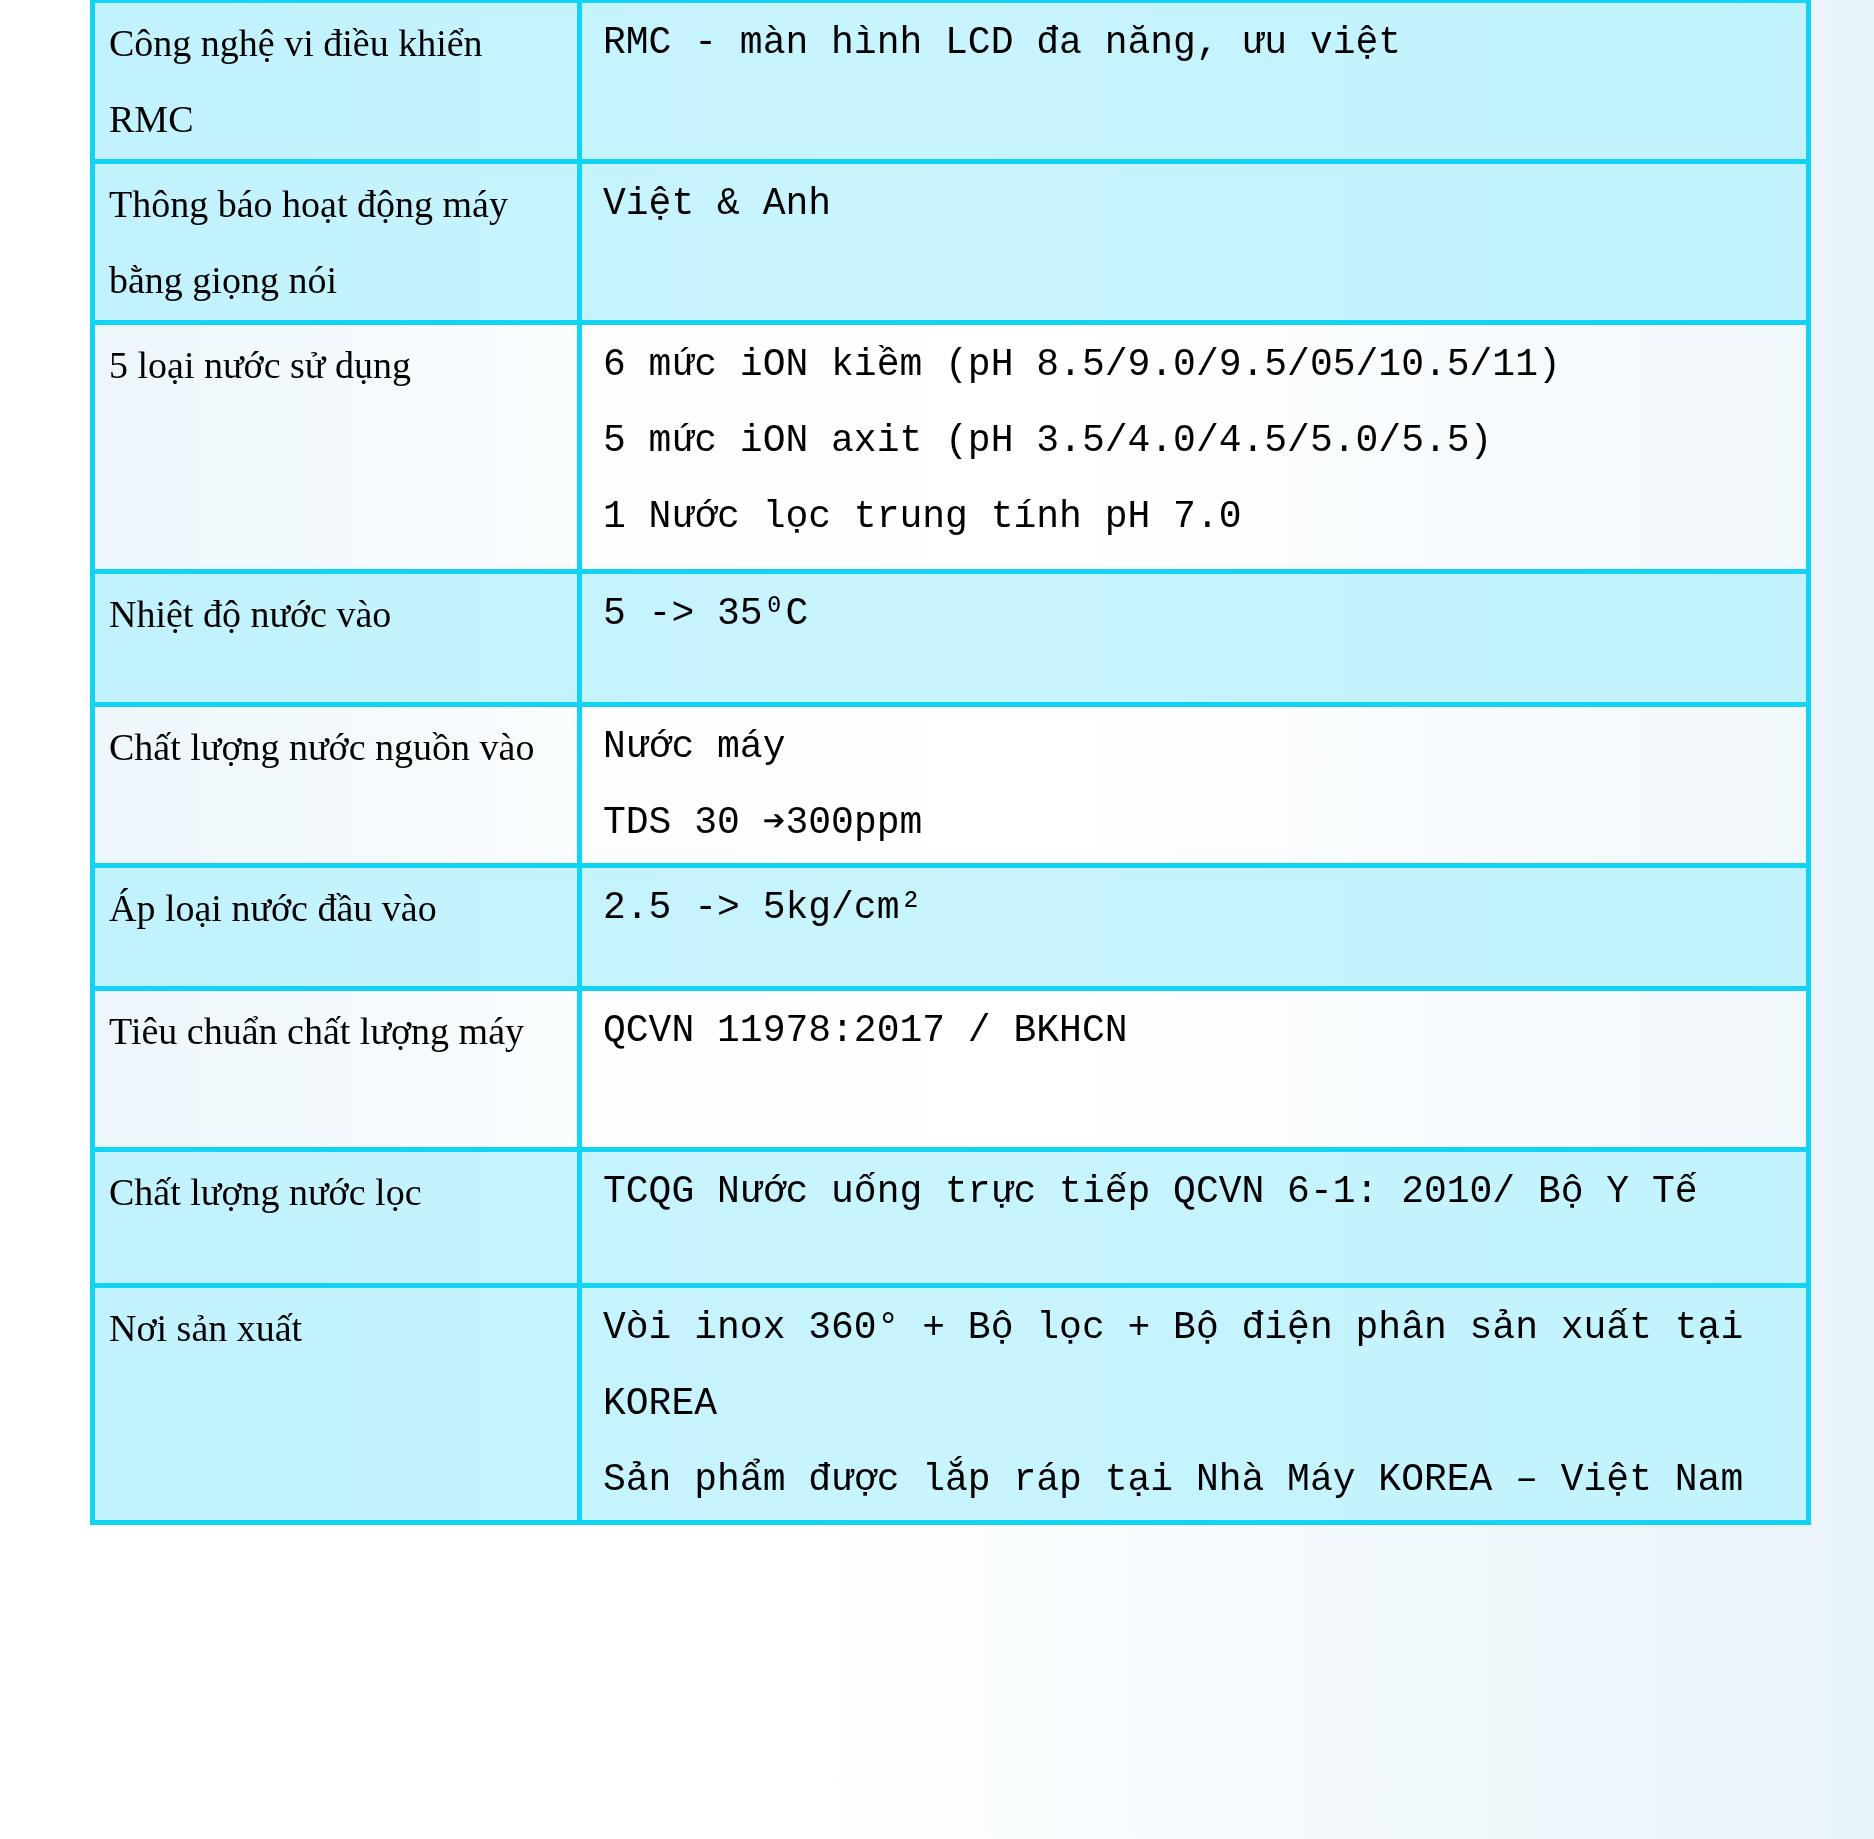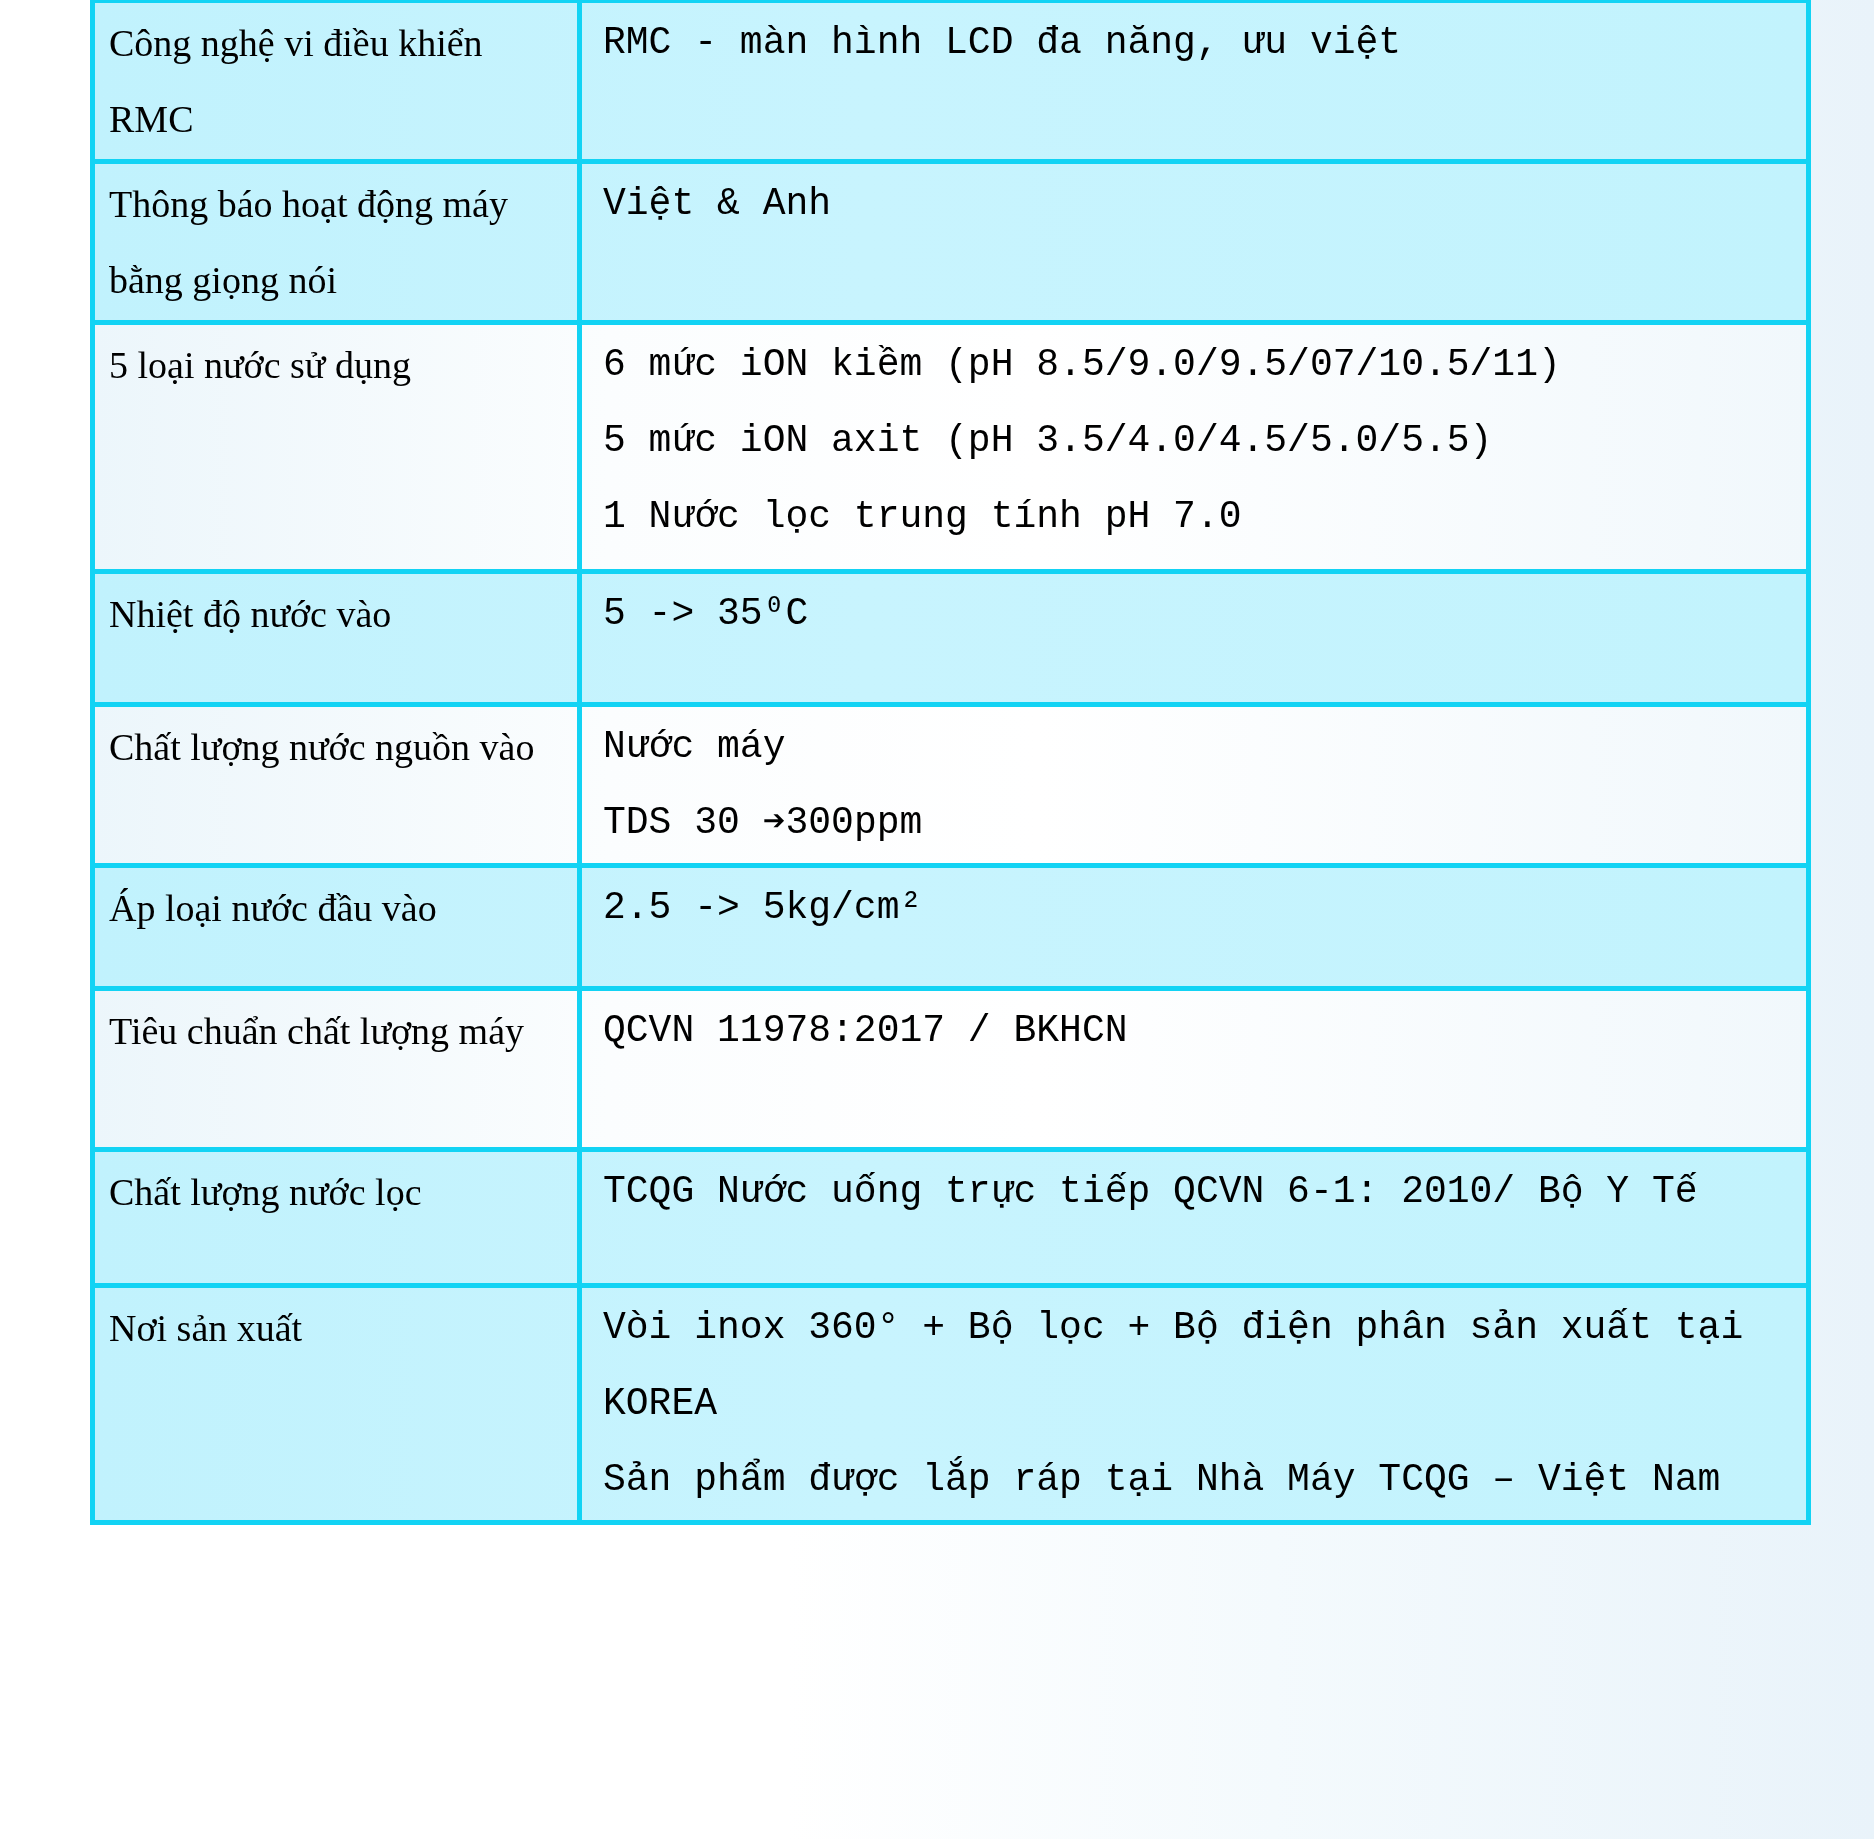--- a/index.html
+++ b/index.html
@@ -71,21 +71,21 @@
       <tr class="cyan" style="height:157px">
         <td class="label">Thông báo hoạt động máy bằng giọng nói</td>
         <td class="value">
           <div class="line">Việt &amp; Anh</div>
         </td>
       </tr>
 
       <tr class="light" style="height:249px">
         <td class="label">5 loại nước sử dụng</td>
         <td class="value">
-          <div class="line">6 mức iON kiềm (pH 8.5/9.0/9.5/07/10.5/11)</div>
+          <div class="line">6 mức iON kiềm (pH 8.5/9.0/9.5/05/10.5/11)</div>
           <div class="line">5 mức iON axit (pH 3.5/4.0/4.5/5.0/5.5)</div>
           <div class="line">1 Nước lọc trung tính pH 7.0</div>
         </td>
       </tr>
 
       <tr class="cyan" style="height:133px">
         <td class="label">Nhiệt độ nước vào</td>
         <td class="value">
           <div class="line">5 -&gt; 35⁰C</div>
         </td>
@@ -118,19 +118,19 @@
         <td class="value">
           <div class="line">TCQG Nước uống trực tiếp QCVN 6-1: 2010/ Bộ Y Tế</div>
         </td>
       </tr>
 
 
       <tr class="cyan" style="height:161px">
         <td class="label">Nơi sản xuất</td>
         <td class="value">
           <div class="line">Vòi inox 360° + Bộ lọc + Bộ điện phân sản xuất tại KOREA</div>
-          <div class="line">Sản phẩm được lắp ráp tại Nhà Máy TCQG – Việt Nam</div>
+          <div class="line">Sản phẩm được lắp ráp tại Nhà Máy KOREA – Việt Nam</div>
         </td>
       </tr>
 
     </tbody>
   </table>
 </div>
 
 </body></html>

